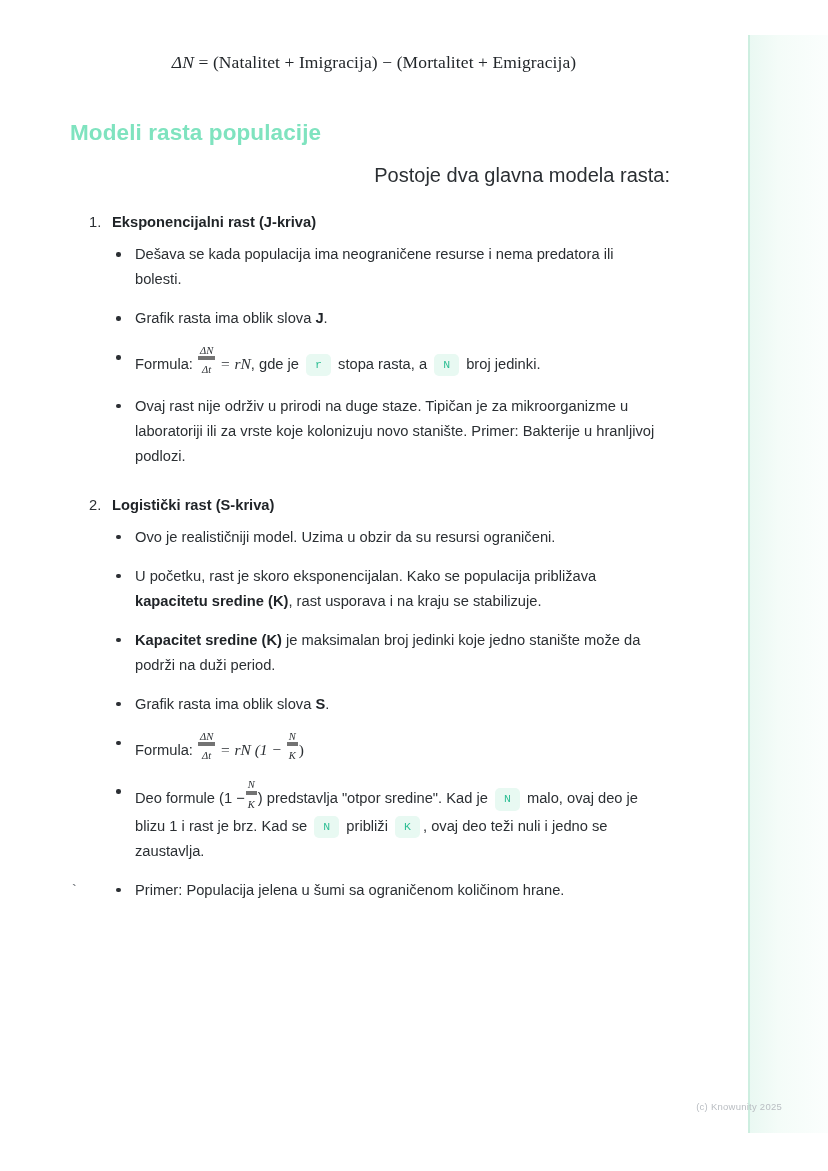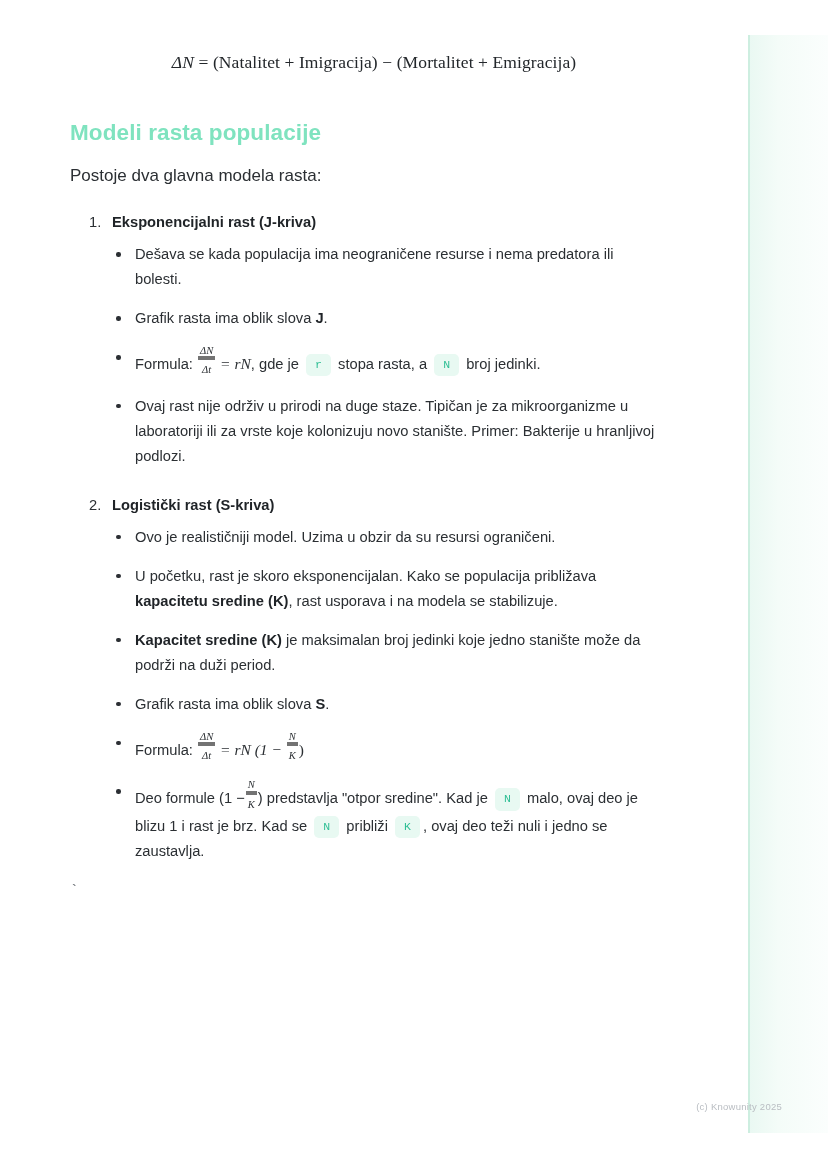--- a/index.html
+++ b/index.html
@@ -70,24 +70,25 @@
   }
 
   
   .flow {
     position: absolute;
     left: 70px;
     top: 163px;
     width: 600px;
   }
   .lead {
-    font-size: 17px;
+    font-size: 20px;
     line-height: 25px;
     margin: 0 0 22px 0;
     color: #2b2f33;
+    text-align: right;
   }
 
   
   ol.models {
     list-style: none;
     margin: 12px;
     padding: 0;
     counter-reset: model;
   }
   ol.models > li.model {
@@ -245,21 +246,21 @@
       </li>
 
       <li class="model">
         <span class="num"></span>
         <div class="model-title">Logistički rast (S-kriva)</div>
 
         <ul class="points">
           <li>Ovo je realističniji model. Uzima u obzir da su resursi ograničeni.</li>
 
           <li>
-            <span>U početku, rast je skoro eksponencijalan. Kako se populacija približava </span><b>kapacitetu sredine (K)</b><span>, rast usporava i na modela se stabilizuje.</span>
+            <span>U početku, rast je skoro eksponencijalan. Kako se populacija približava </span><b>kapacitetu sredine (K)</b><span>, rast usporava i na kraju se stabilizuje.</span>
           </li>
 
           <li>
             <b>Kapacitet sredine (K)</b><span> je maksimalan broj jedinki koje jedno stanište može da podrži na duži period.</span>
           </li>
 
           <li>
             <span>Grafik rasta ima oblik slova </span><b>S</b><span>.</span>
           </li>
 
@@ -270,20 +271,21 @@
 
           <li>
             <span>Deo formule (1 −</span><span class="imath"><span class="frac"><span class="n"><i>N</i></span><span class="d"><i>K</i></span></span></span><span>) predstavlja "otpor sredine". Kad je</span>
             <span class="chip">N</span>
             <span>malo, ovaj deo je blizu 1 i rast je brz. Kad se</span>
             <span class="chip">N</span>
             <span>približi</span>
             <span class="chip">K</span><span>, ovaj deo teži nuli i jedno se zaustavlja.</span>
           </li>
 
+          <li>Primer: Populacija jelena u šumi sa ograničenom količinom hrane.</li>
         </ul>
       </li>
 
     </ol>
   </div>
 
   <div class="stray-tick">`</div>
 
 </div>
 

